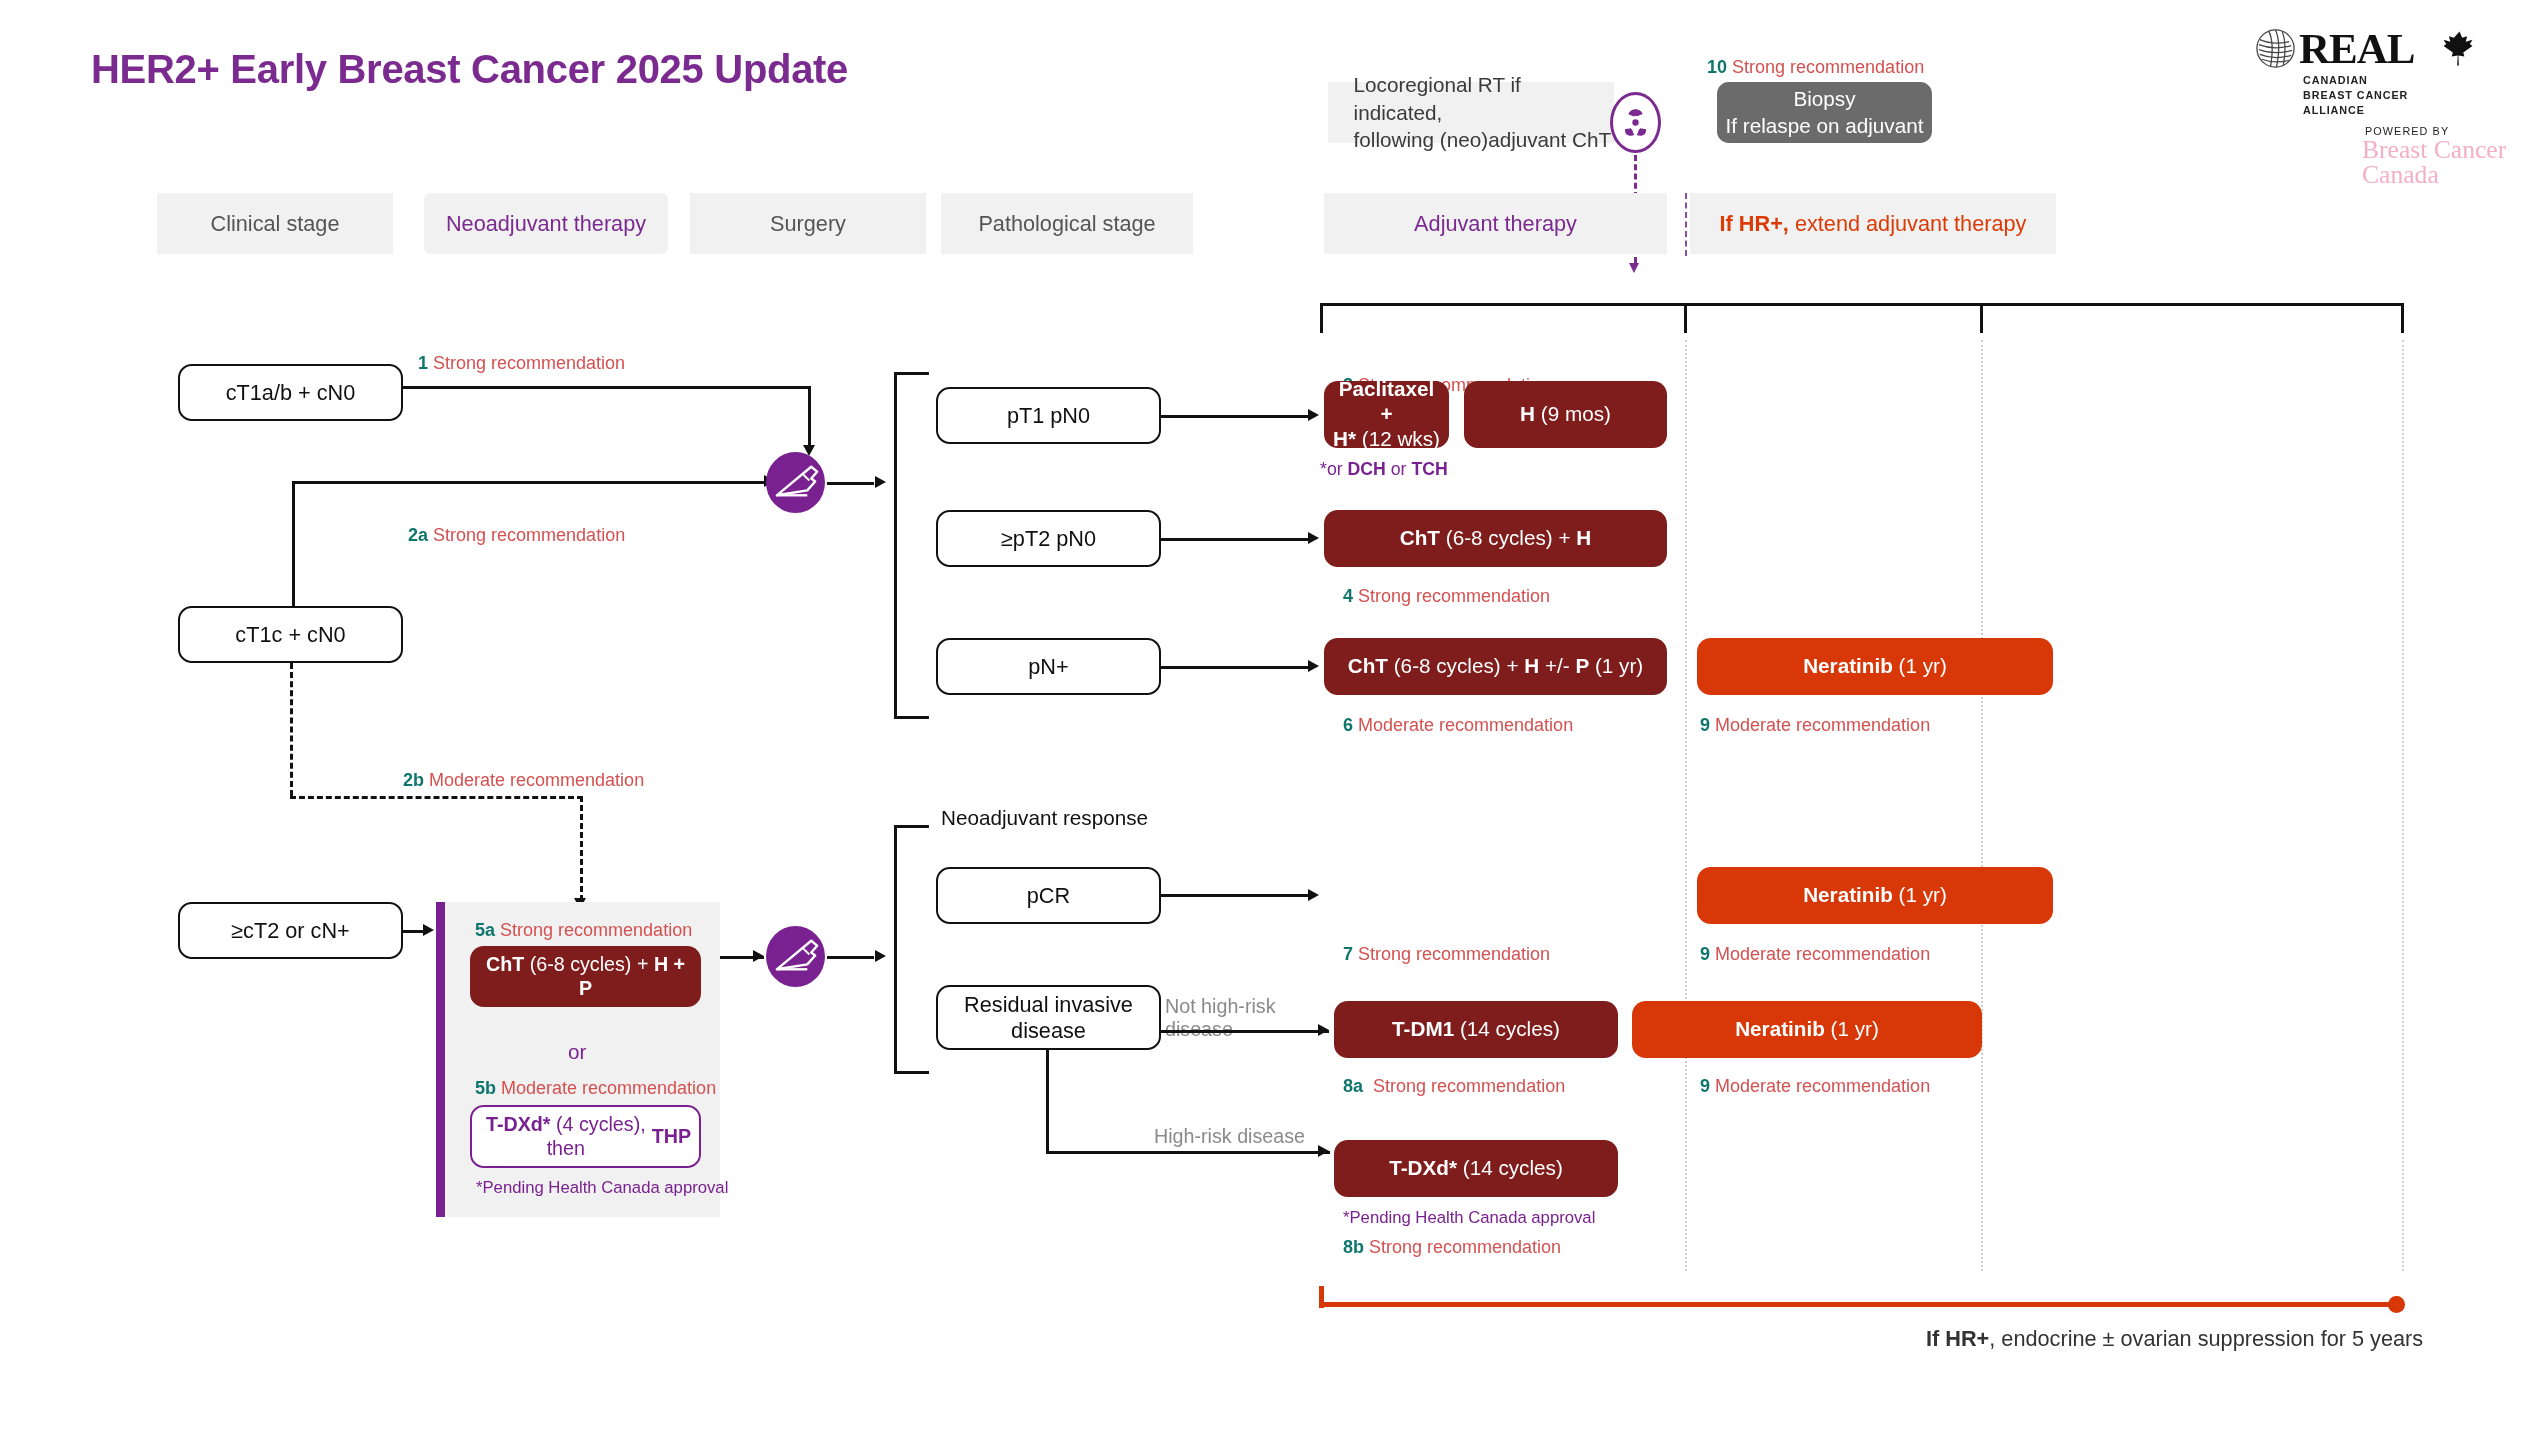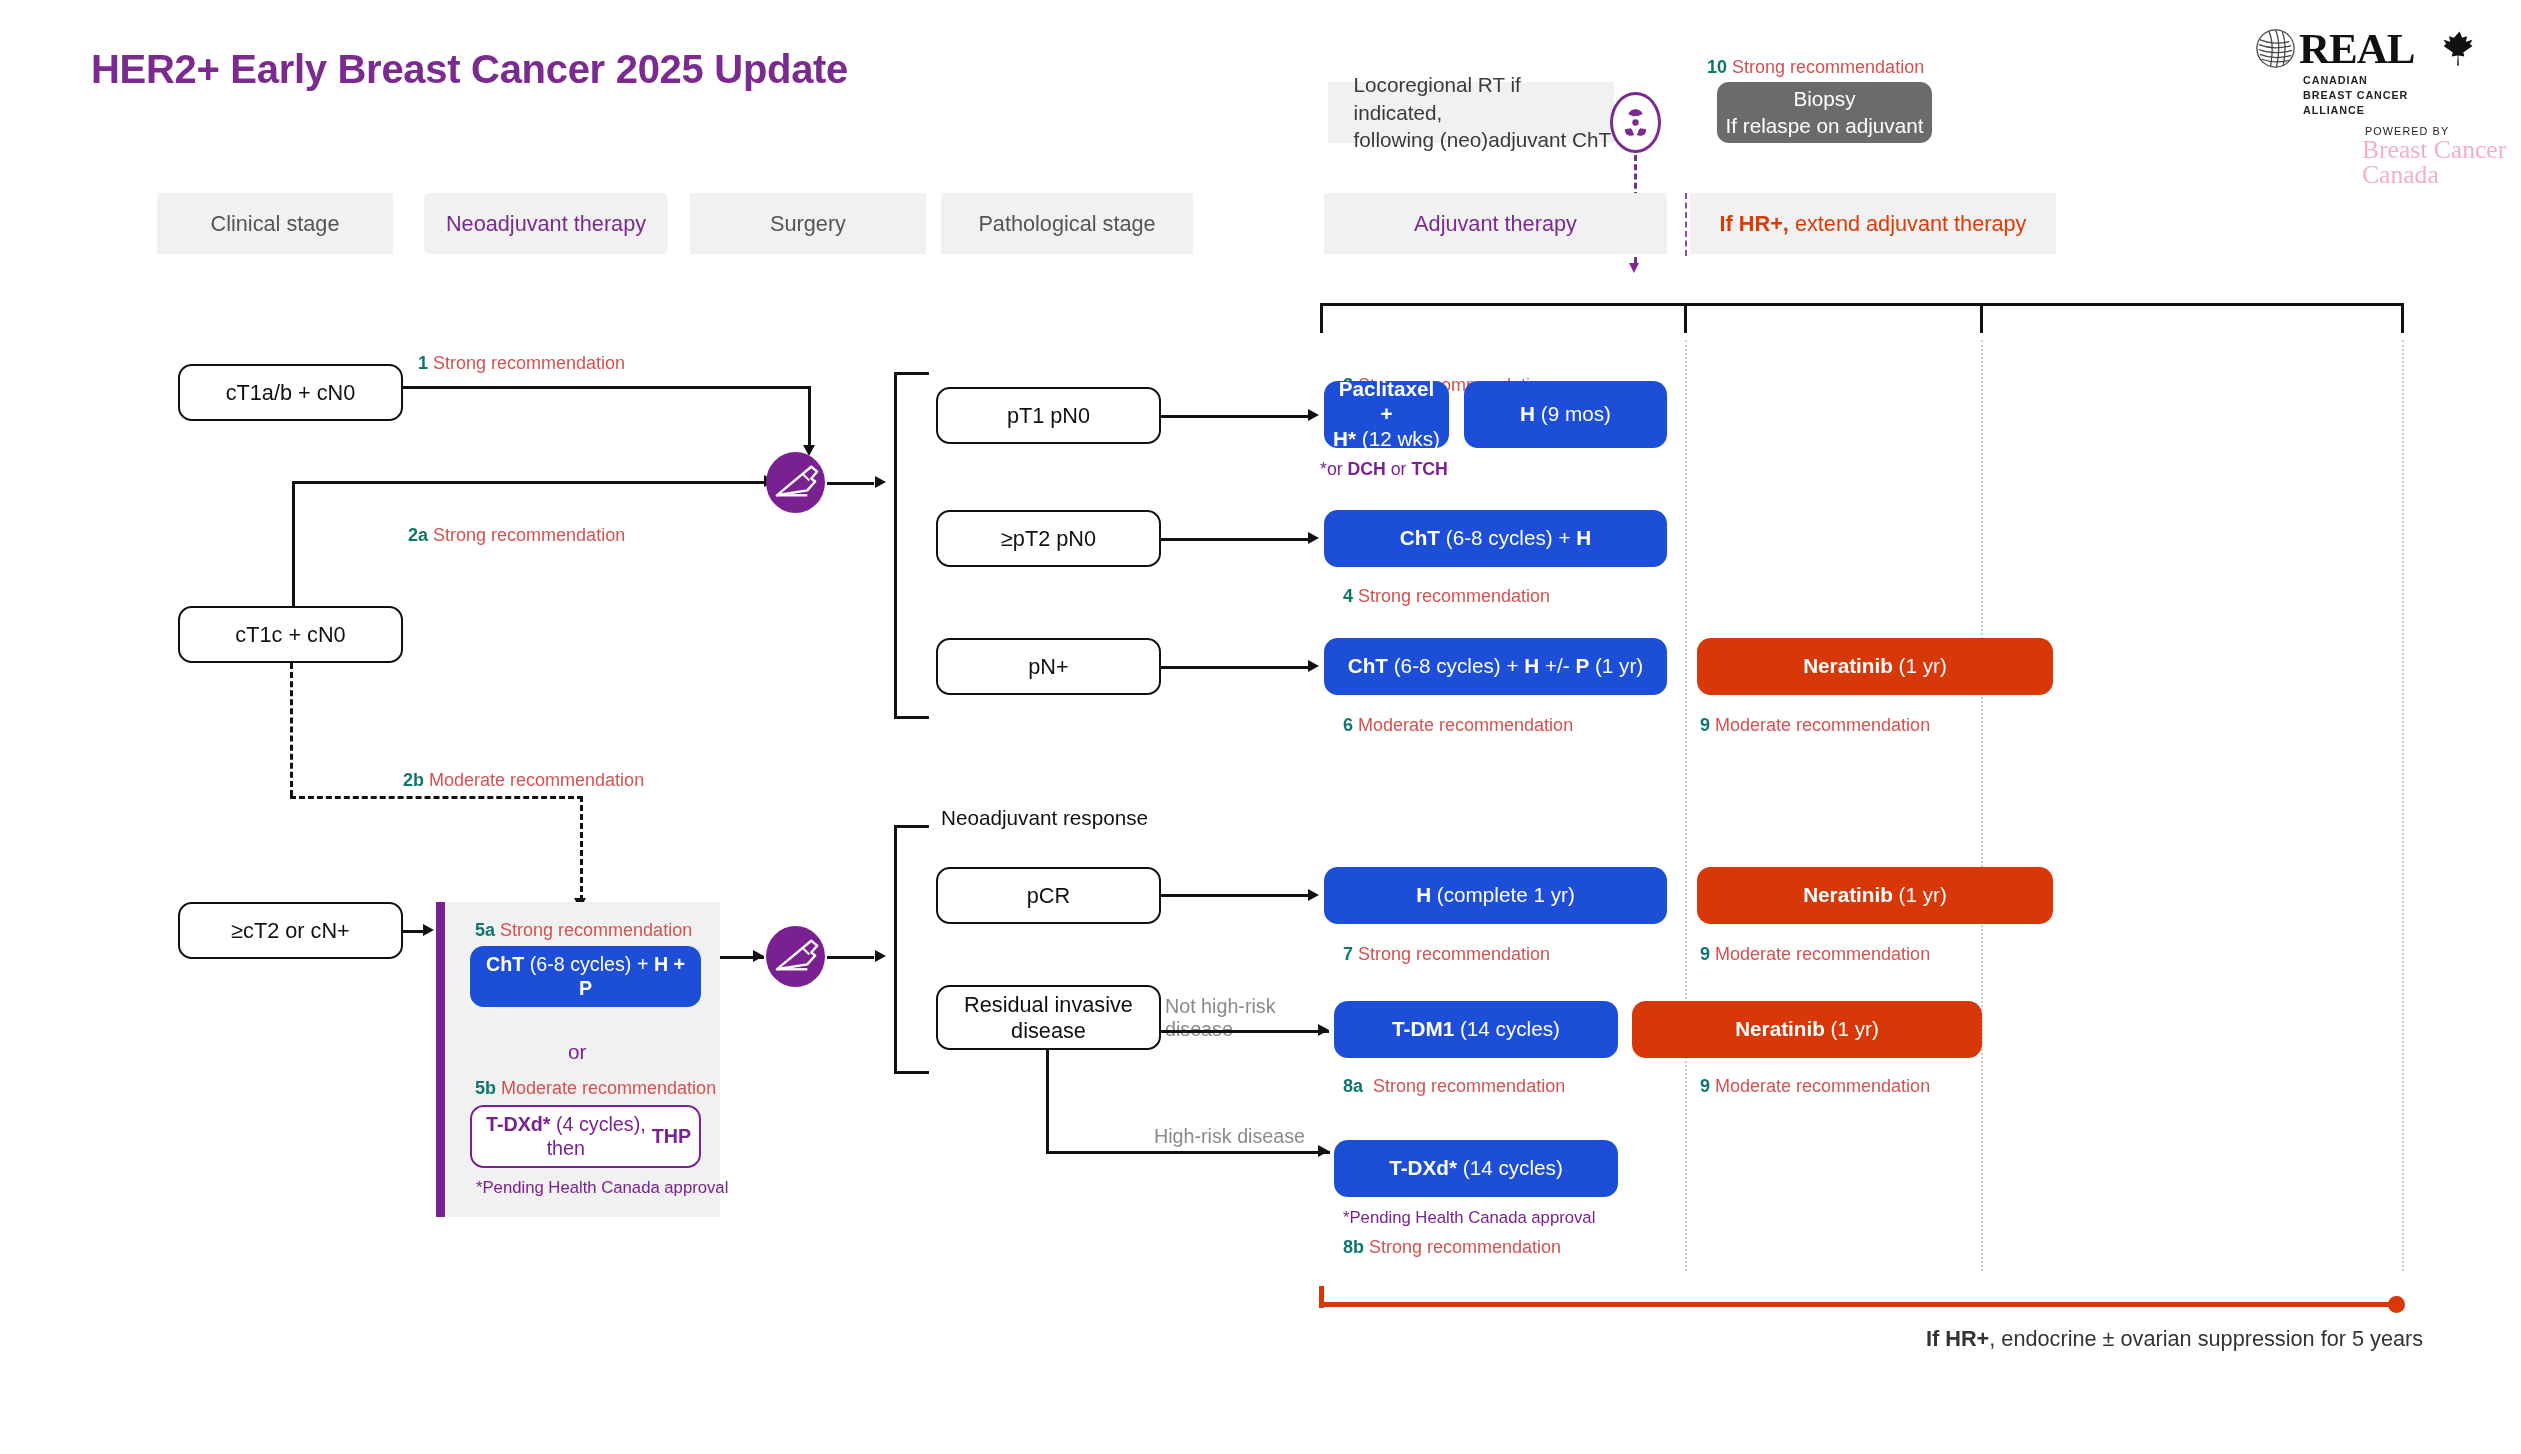--- a/index.html
+++ b/index.html
@@ -19,21 +19,21 @@
   .colhdr.orange b{font-weight:bold;}
 
   
   .stagebox{border:2.5px solid #111;border-radius:13.8px;background:#fff;
             display:flex;align-items:center;justify-content:center;text-align:center;
             font-size:21.7px;color:#111;line-height:1.18;}
 
   
   .pill{border-radius:13.8px;display:flex;align-items:center;justify-content:center;
         text-align:center;font-size:20.7px;color:#fff;line-height:1.2;padding:0 7.9px;}
-  .pill.purple{background:#1d4ed8;}
+  .pill.purple{background:#7f1d1d;}
   .pill.orange{background:#D83707;}
   .pill.outline{background:#fff;border:2px solid #7A2191;color:#7A2191;}
   .pill b{font-weight:bold;}
 
   
   .rec{font-size:18px;color:#D45151;white-space:nowrap;}
   .rec .n{color:#0f766e;font-weight:bold;}
 
   
   .note{font-size:17.7px;color:#7A2191;white-space:nowrap;}
@@ -336,23 +336,20 @@
   <div class="abs stagebox" style="left:936px;top:867px;width:225px;height:57px;">
     <span>pCR</span>
   </div>
   <div class="abs stagebox" style="left:936px;top:985px;width:225px;height:65px;">
     <span>Residual invasive disease</span>
   </div>
 
   <div class="abs h-line" style="left:1160px;top:894px;width:148px;"></div>
   <div class="abs arrow-r" style="left:1308px;top:889px;"></div>
 
-  <div class="abs pill purple" style="left:1324px;top:867px;width:343px;height:57px;">
-    <span><b>H</b><span> (complete 1 yr)</span></span>
-  </div>
   <div class="abs rec" style="left:1343px;top:944px;">
     <span class="n">7</span>
     <span>Strong recommendation</span>
   </div>
   <div class="abs pill orange" style="left:1697px;top:867px;width:356px;height:57px;">
     <span><b>Neratinib</b><span> (1 yr)</span></span>
   </div>
   <div class="abs rec" style="left:1700px;top:944px;">
     <span class="n">9</span>
     <span>Moderate recommendation</span>

